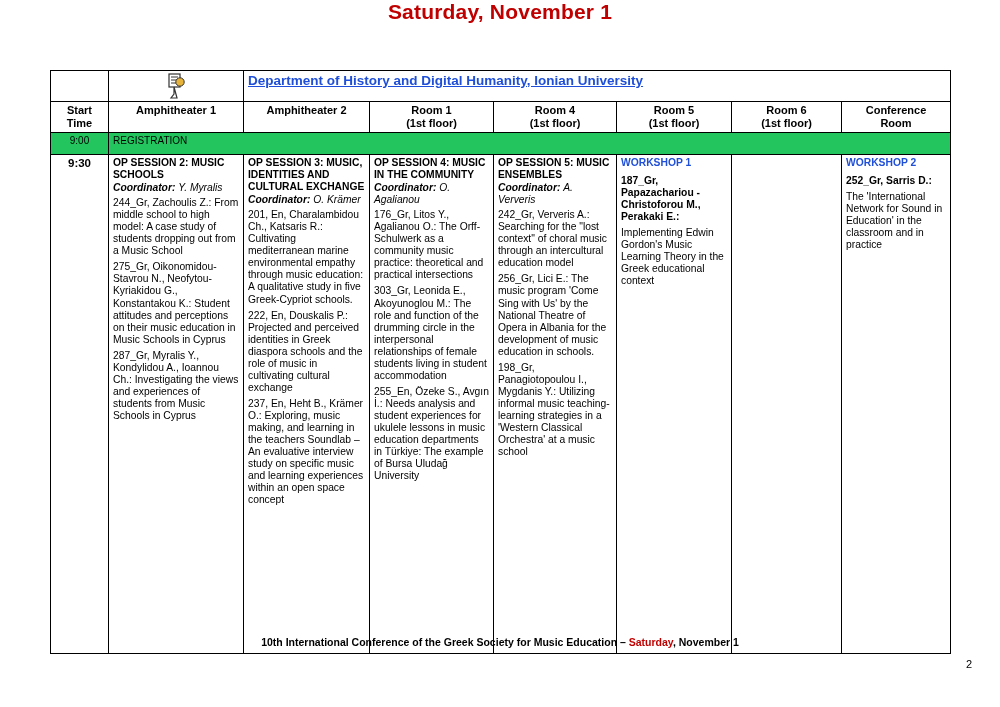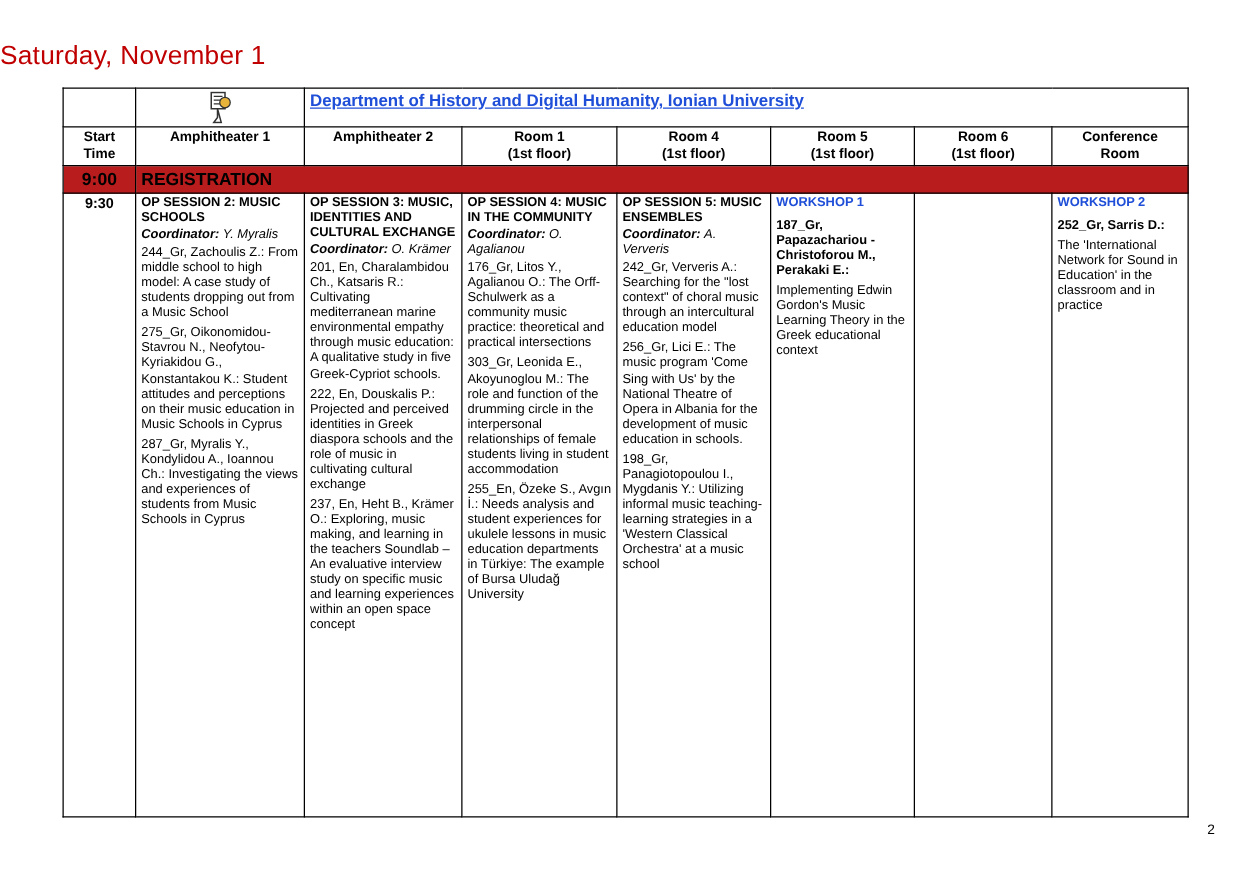--- a/index.html
+++ b/index.html
@@ -14,24 +14,24 @@
     color: #000000;
     overflow: hidden;
   }
   .page {
     position: relative;
     width: 1000px;
     height: 707px;
     box-sizing: border-box;
   }
   .doc-title {
+    text-align: center;
     color: #c00000;
     font-size: 21px;
-    font-weight: normal;
-    padding-top: 33px;
+    font-weight: bold;
     letter-spacing: 0.2px;
   }
   .table-wrap {
     position: absolute;
     left: 50px;
     top: 70px;
     width: 900px;
   }
   table.sched {
     border-collapse: collapse;
@@ -61,23 +61,23 @@
   }
   .col-head {
     text-align: center;
     font-weight: bold;
     font-size: 11px;
     vertical-align: middle;
     height: 26px;
     line-height: 1.15;
   }
   .reg-row td {
-    background: #b91c1c;
-    font-weight: bold;
-    font-size: 14px;
+    background: #22c55e;
+    font-weight: normal;
+    font-size: 10px;
     vertical-align: middle;
     height: 17px;
   }
   .time-cell {
     text-align: center;
     font-weight: bold;
     font-size: 11.5px;
     vertical-align: top;
   }
   .sess-cell {
@@ -266,16 +266,19 @@
           <td class="sess-cell">
             <span class="ws-title">WORKSHOP 2</span>
             <span class="ws-presenter">252_Gr, Sarris D.:</span>
             <span class="ws-desc">The 'International Network for Sound in Education' in the classroom and in practice</span>
           </td>
         </tr>
       </tbody>
     </table>
   </div>
 
+  <div class="footer">
+    <span>10th International Conference of the Greek Society for Music Education – </span><span class="red">Saturday</span><span>, November 1</span>
+  </div>
 
   <div class="pagenum">2</div>
 
 </div>
 
 </body></html>

